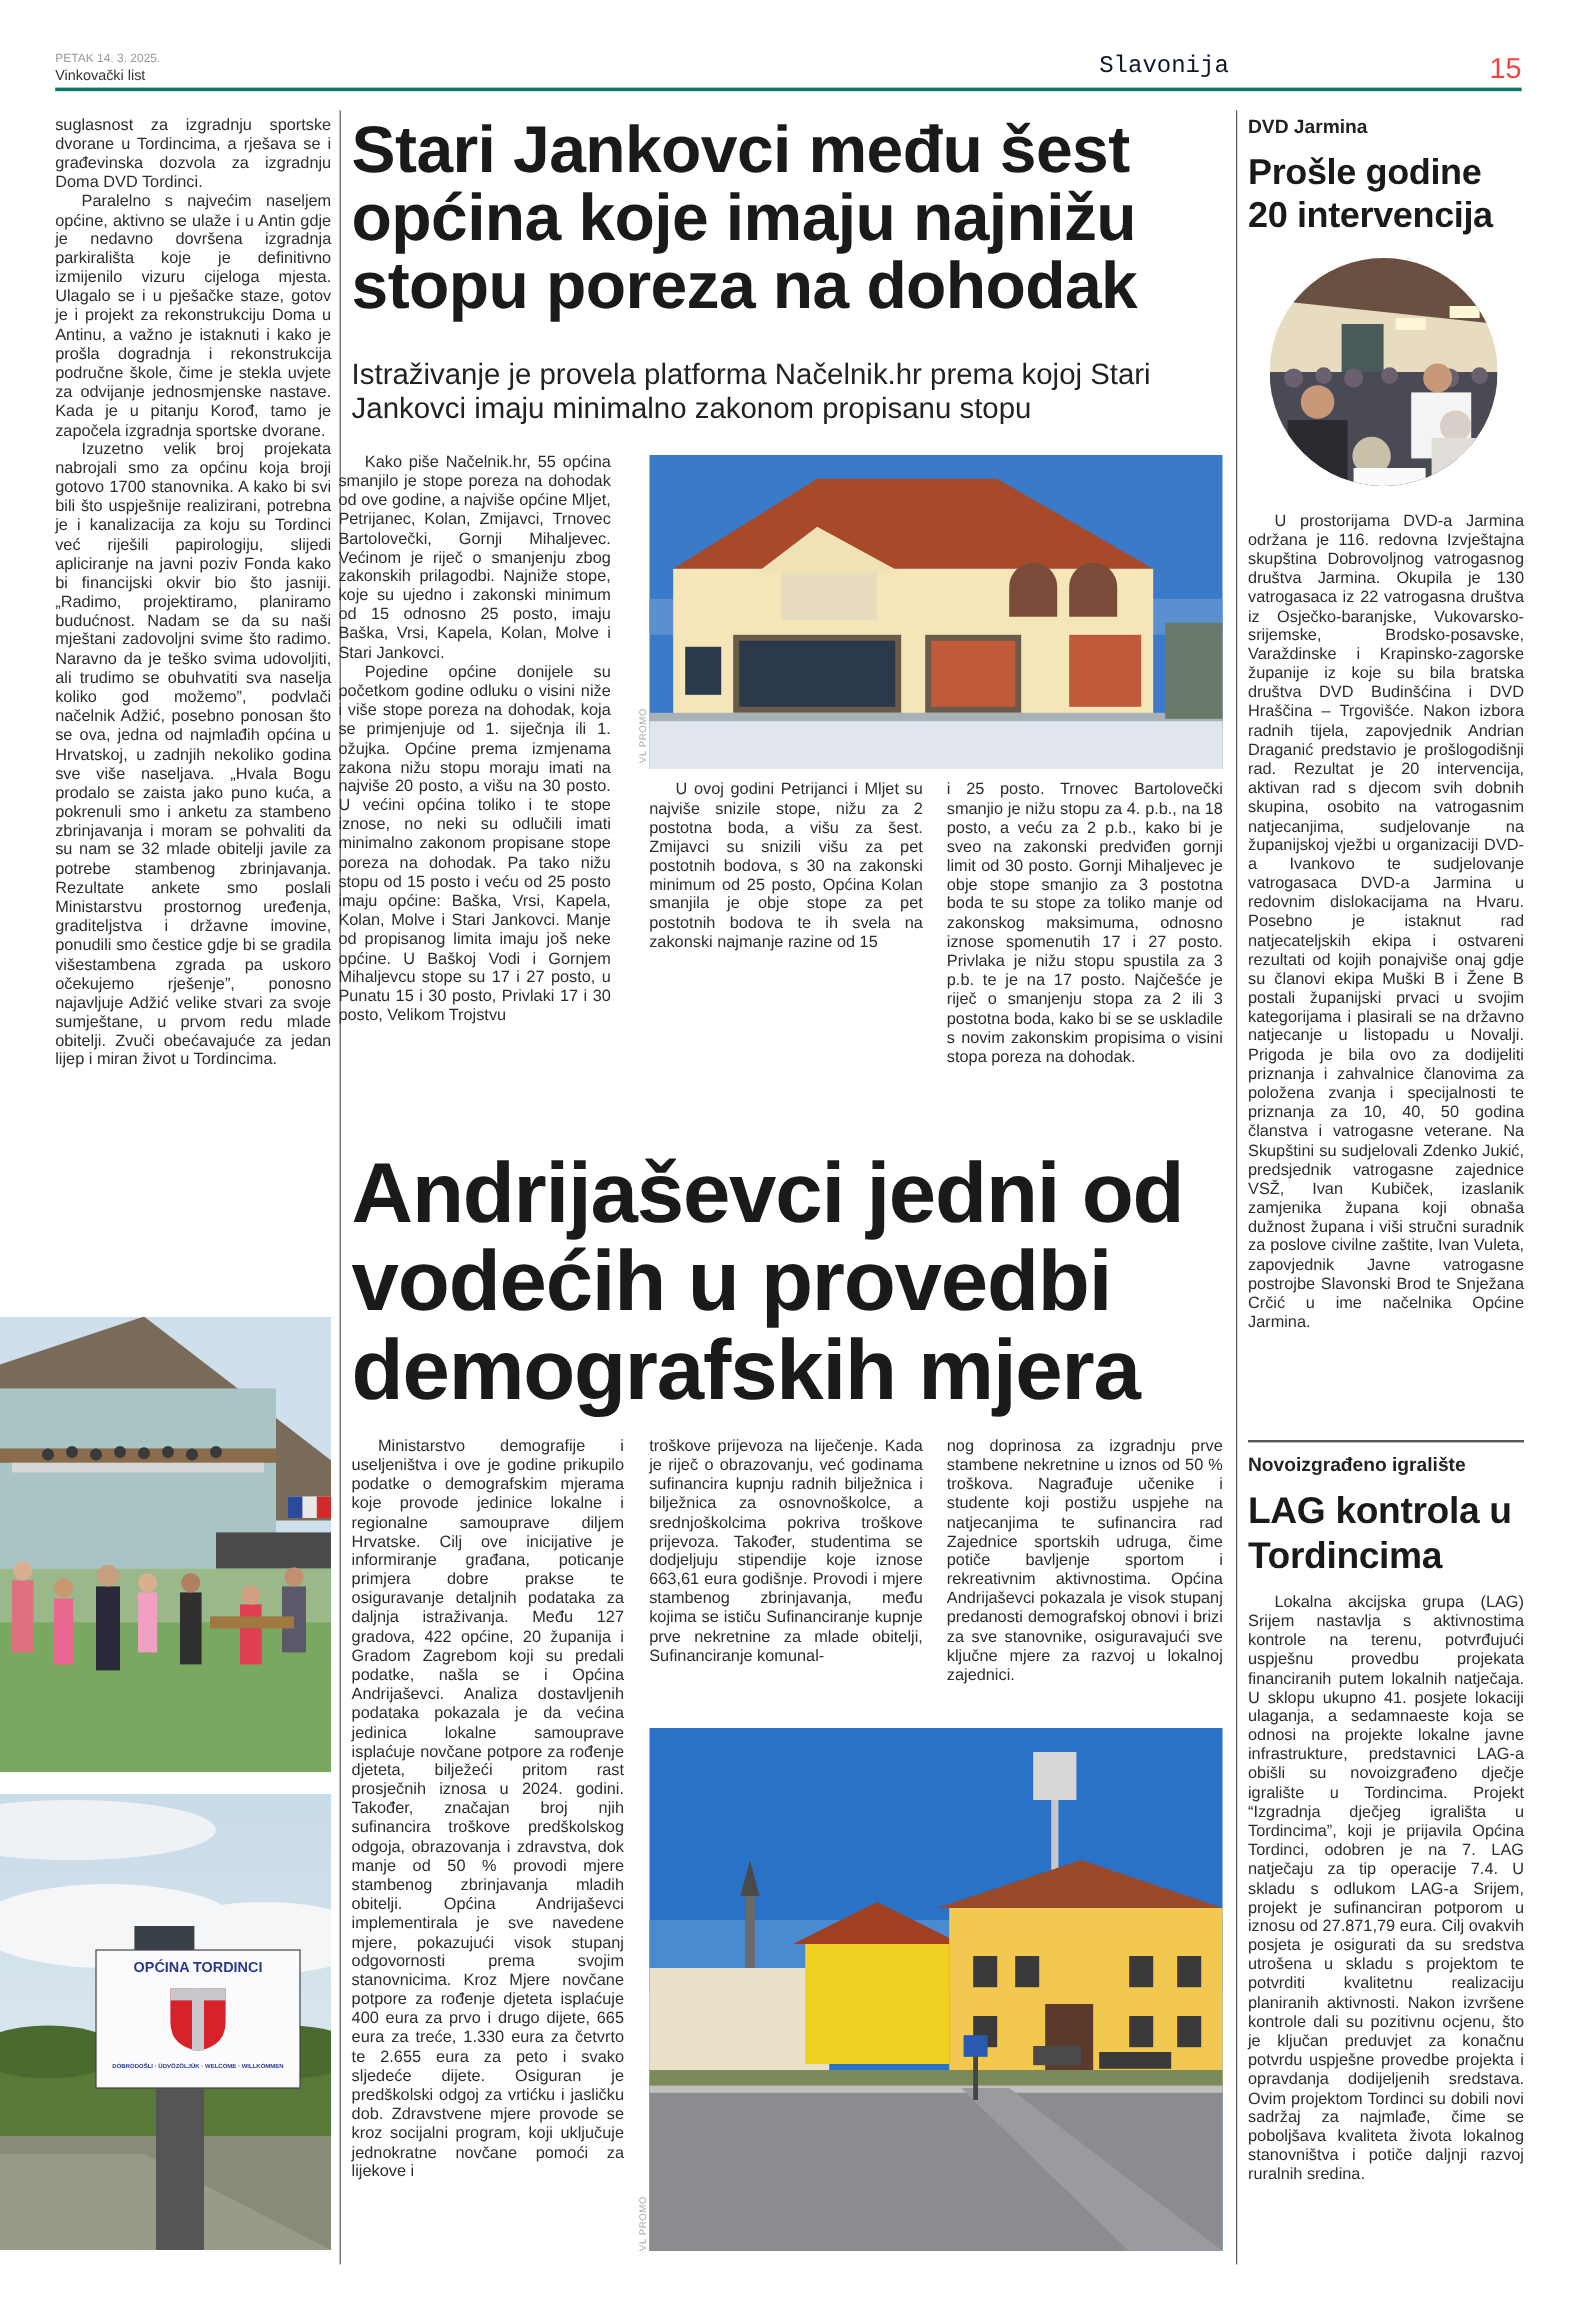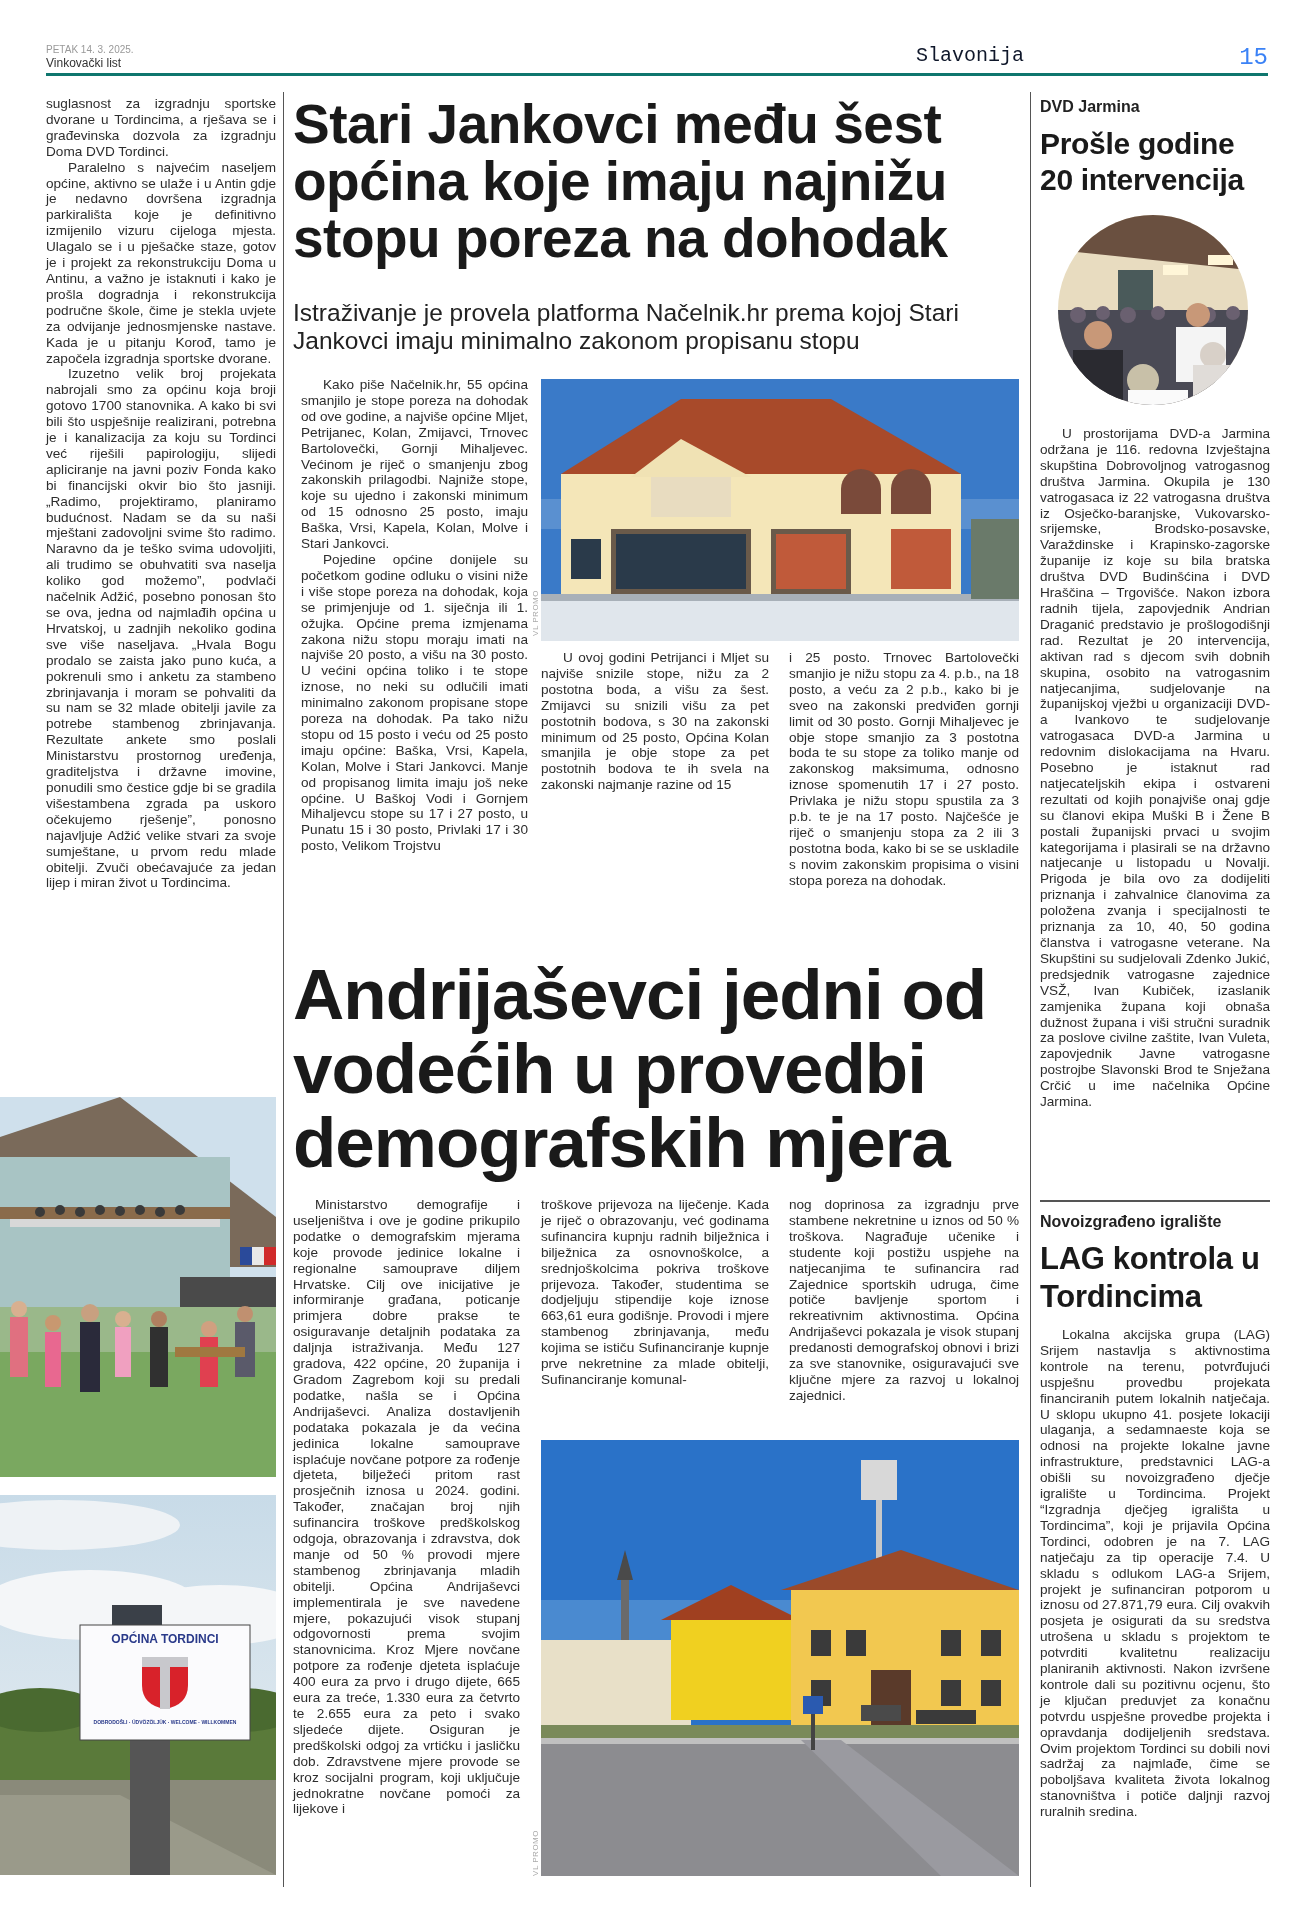--- a/index.html
+++ b/index.html
@@ -3,21 +3,21 @@
 <meta charset="utf-8">
 <style>
   * { box-sizing: border-box; margin: 0; padding: 0; }
   html, body { width: 1311px; height: 1920px; background: #ffffff; overflow: hidden; }
   body { position: relative; font-family: "Liberation Sans", sans-serif; color: #2a2a2a; }
 
   .header { position: absolute; left: 46px; top: 44px; width: 1222px; height: 32px; border-bottom: 3px solid #0f766e; }
   .hdr-date { position: absolute; left: 0; top: 0; font-size: 10px; color: #999; }
   .hdr-paper { position: absolute; left: 0; top: 12px; font-size: 12px; color: #333; }
   .hdr-section { position: absolute; left: 870px; top: 0px; font-size: 20px; color: #0f172a; font-family: Liberation Mono, monospace; }
-  .hdr-page { position: absolute; right: 0; top: 0px; font-size: 24px; color: #3b82f6; font-family: Liberation Mono, monospace; }
+  .hdr-page { position: absolute; right: 0; top: 0px; font-size: 24px; color: #ef4444; }
 
   .vrule { position: absolute; background: #555; width: 1px; }
   .hrule { position: absolute; background: #555; height: 2px; }
 
   .body-text { font-size: 13.6px; line-height: 15.9px; text-align: justify; hyphens: manual; color: #2d2d2d; }
   .body-text p { text-indent: 22px; }
   .body-text p.noindent { text-indent: 0; }
 
   .col { position: absolute; }
 
@@ -114,21 +114,21 @@
     <path d="M2,2 H48 V30 Q48,50 25,54 Q2,50 2,30 Z" fill="#d8222a"></path>
     <rect x="2" y="2" width="46" height="10" fill="#c8c8cc"></rect>
     <rect x="20" y="2" width="10" height="52" fill="#c8c8cc"></rect>
   </svg>
   <div style="position:absolute; left:82px; top:224px; width:166px; text-align:center; font-size:5px; font-weight:700; color:#2a3a8a; white-space:nowrap;">DOBRODOŠLI · ÜDVÖZÖLJÜK · WELCOME · WILLKOMMEN</div>
 </div>
 
 <div class="col headline" style="left:293px; top:96px; width:735px; font-size:55px; line-height:57px;">Stari Jankovci među šest općina koje imaju najnižu stopu poreza na dohodak</div>
 <div class="col" style="left:293px; top:299px; width:735px; font-size:24.5px; line-height:28px; color:#222; font-family:'Liberation Sans', sans-serif;">Istraživanje je provela platforma Načelnik.hr prema kojoj Stari Jankovci imaju minimalno zakonom propisanu stopu</div>
 
-<div class="col body-text" style="left:301px; top:377px; width:227px;">
+<div class="col body-text" style="left:282px; top:377px; width:227px;">
   <p>Kako piše Načelnik.hr, 55 općina smanjilo je stope poreza na dohodak od ove godine, a najviše općine Mljet, Petrijanec, Kolan, Zmijavci, Trnovec Bartolovečki, Gornji Mihaljevec. Većinom je riječ o smanjenju zbog zakonskih prilagodbi. Najniže stope, koje su ujedno i zakonski minimum od 15 odnosno 25 posto, imaju Baška, Vrsi, Kapela, Kolan, Molve i Stari Jankovci.</p>
   <p>Pojedine općine donijele su početkom godine odluku o visini niže i više stope poreza na dohodak, koja se primjenjuje od 1. siječnja ili 1. ožujka. Općine prema izmjenama zakona nižu stopu moraju imati na najviše 20 posto, a višu na 30 posto. U većini općina toliko i te stope iznose, no neki su odlučili imati minimalno zakonom propisane stope poreza na dohodak. Pa tako nižu stopu od 15 posto i veću od 25 posto imaju općine: Baška, Vrsi, Kapela, Kolan, Molve i Stari Jankovci. Manje od propisanog limita imaju još neke općine. U Baškoj Vodi i Gornjem Mihaljevcu stope su 17 i 27 posto, u Punatu 15 i 30 posto, Privlaki 17 i 30 posto, Velikom Trojstvu</p>
 </div>
 
 <div class="photo" style="left:541px; top:379px; width:478px; height:262px;">
   <svg width="478" height="262" viewBox="0 0 478 262" preserveAspectRatio="none">
     <rect width="478" height="262" fill="#3a7ac8"></rect>
     <rect y="120" width="478" height="30" fill="#5a90d0"></rect>
     <polygon points="20,95 140,20 290,20 420,95" fill="#a84a2a"></polygon>
     <rect x="20" y="95" width="400" height="125" fill="#f4e6b8"></rect>

